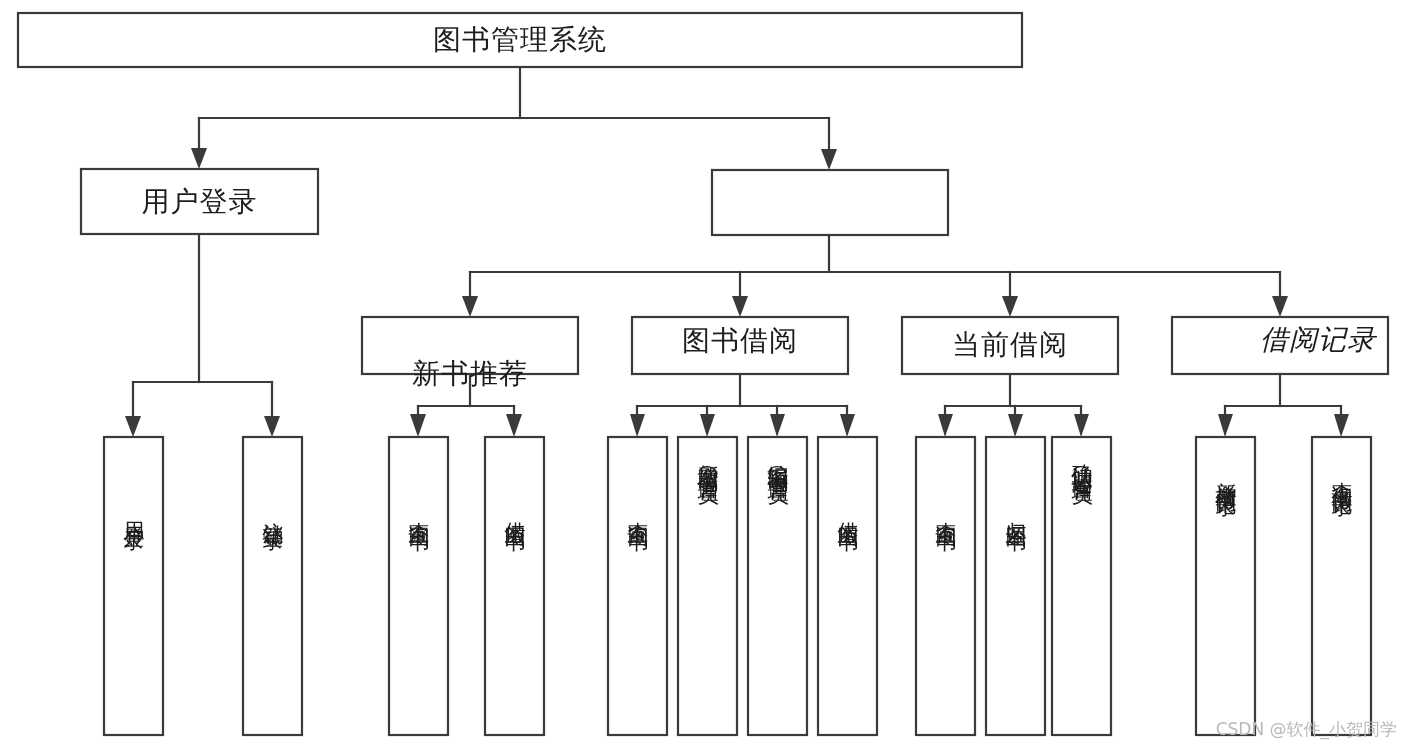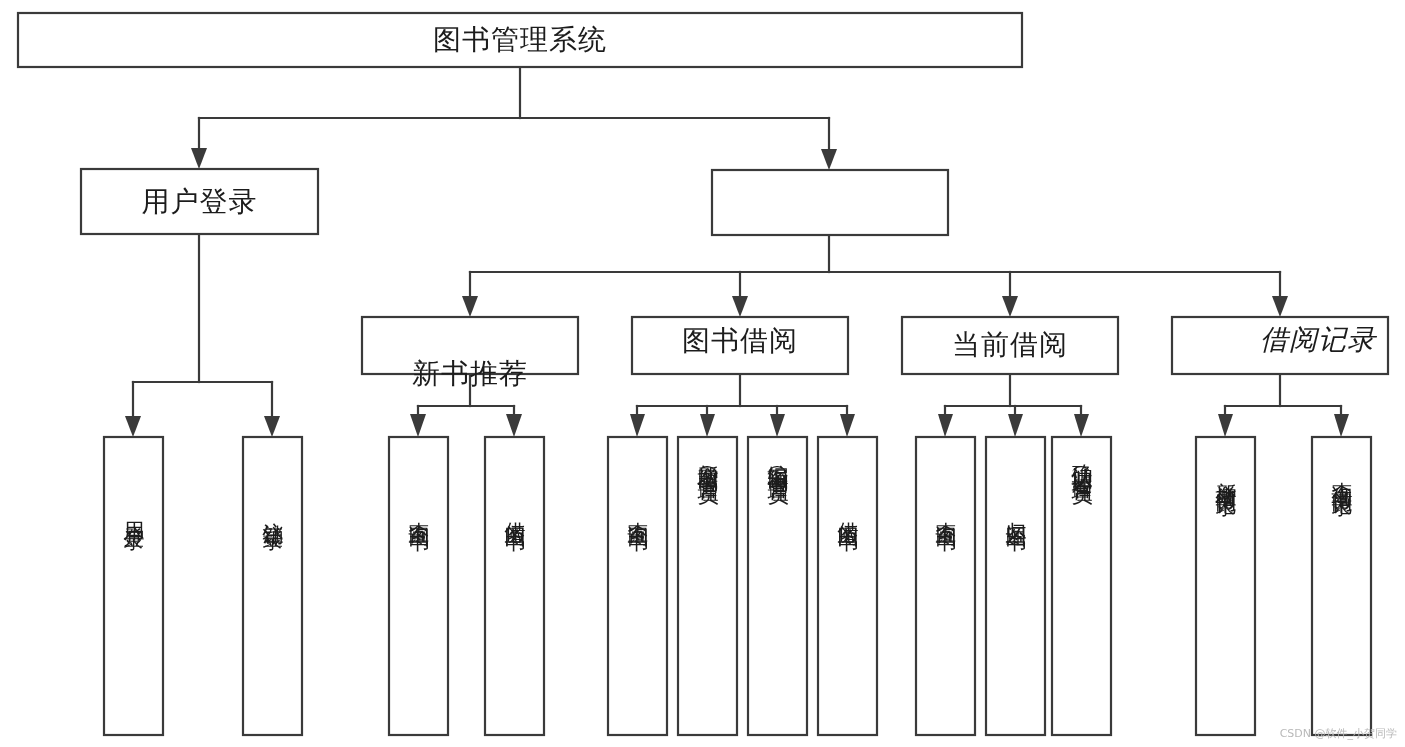--- a/index.html
+++ b/index.html
@@ -40,21 +40,21 @@
   }
   .arrow-head {
     fill: #3a3a3a;
     stroke: none;
   }
   .watermark-text {
     position: absolute;
     right: 8px;
     bottom: 6px;
     font-family: "DejaVu Sans", "Liberation Sans", sans-serif;
-    font-size: 11px;
+    font-size: 17px;
     color: #b9b9b9;
     white-space: nowrap;
     pointer-events: none;
   }
   .vlabel-wrap {
     position: absolute;
     display: flex;
     align-items: flex-start;
     justify-content: center;
     pointer-events: none;

